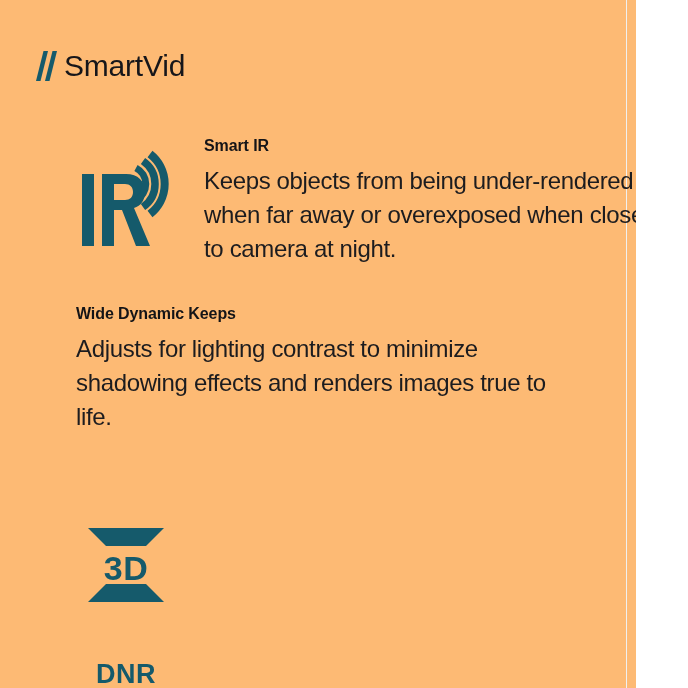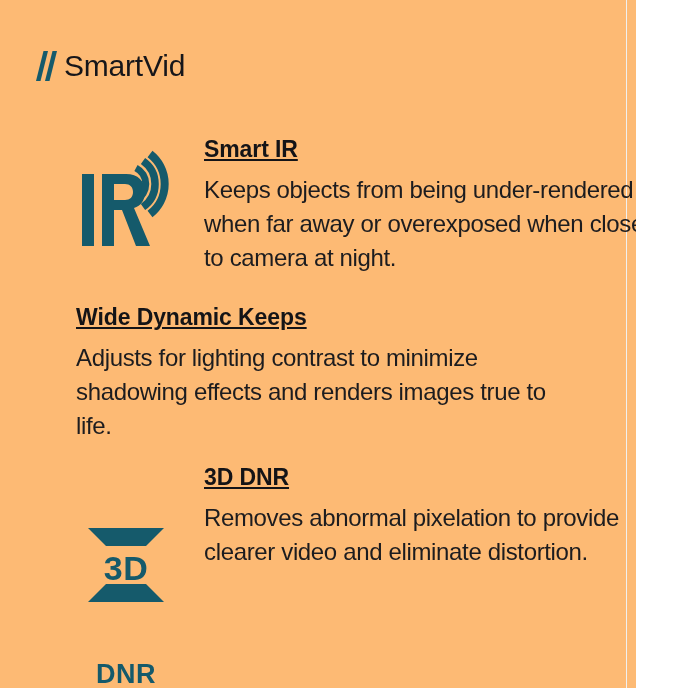--- a/index.html
+++ b/index.html
@@ -96,27 +96,26 @@
   .cap-dnr { font-size: 27px; margin-top: 13px; }
 
   .text-slot {
     flex: 1 1 auto;
     padding-left: 14px;
     padding-top: 8px;
   }
 
   .feature-title {
     font-family: "Liberation Sans", "DejaVu Sans", sans-serif;
-    font-size: 23px;
+    font-size: 16px;
     font-weight: bold;
     color: #141417;
     line-height: 1.2;
     margin-bottom: 9px;
     letter-spacing: -0.1px;
-    text-decoration: underline;
   }
 
   .feature-desc {
     font-family: "Liberation Sans", "DejaVu Sans", sans-serif;
     font-size: 24px;
     font-weight: 400;
     color: #1c1c1f;
     line-height: 1.42;
     letter-spacing: -0.35px;
     max-width: 475px;
@@ -171,20 +170,16 @@
         <svg width="92" height="80" viewBox="0 0 92 80">
 
           <polygon points="8,4 84,4 66,22 26,22" fill="#155a6b"></polygon>
 
           <text x="46" y="56" text-anchor="middle" font-family="Liberation Sans, DejaVu Sans, sans-serif" font-size="34" font-weight="bold" fill="#155a6b" letter-spacing="0.5">3D</text>
 
           <polygon points="26,60 66,60 84,78 8,78" fill="#155a6b"></polygon>
         </svg>
         <div class="icon-caption cap-dnr">DNR</div>
       </div>
-      <div class="text-slot">
-        <div class="feature-title">3D DNR</div>
-        <div class="feature-desc">Removes abnormal pixelation to provide clearer video and eliminate distortion.</div>
-      </div>
     </div>
 
   </div>
 </div>
 
 </body></html>

